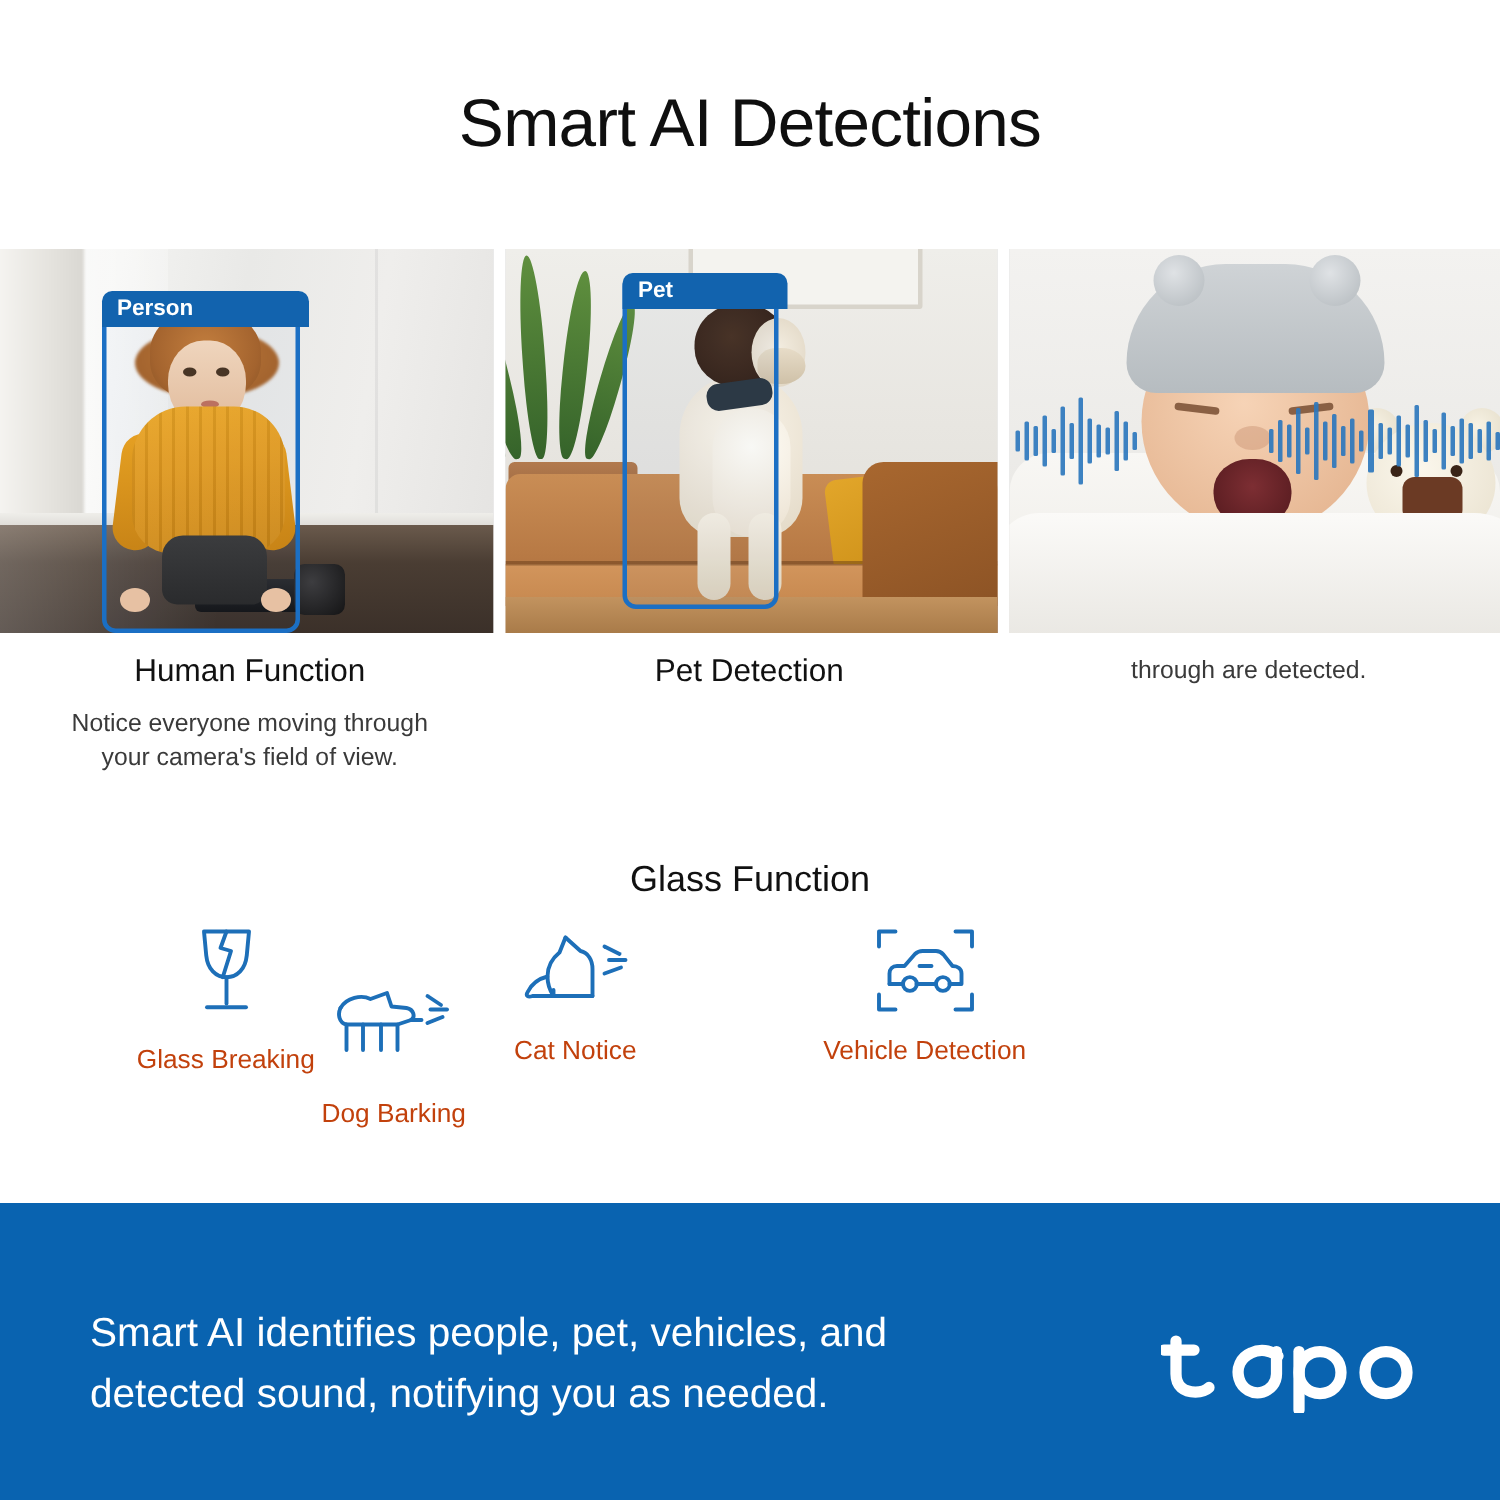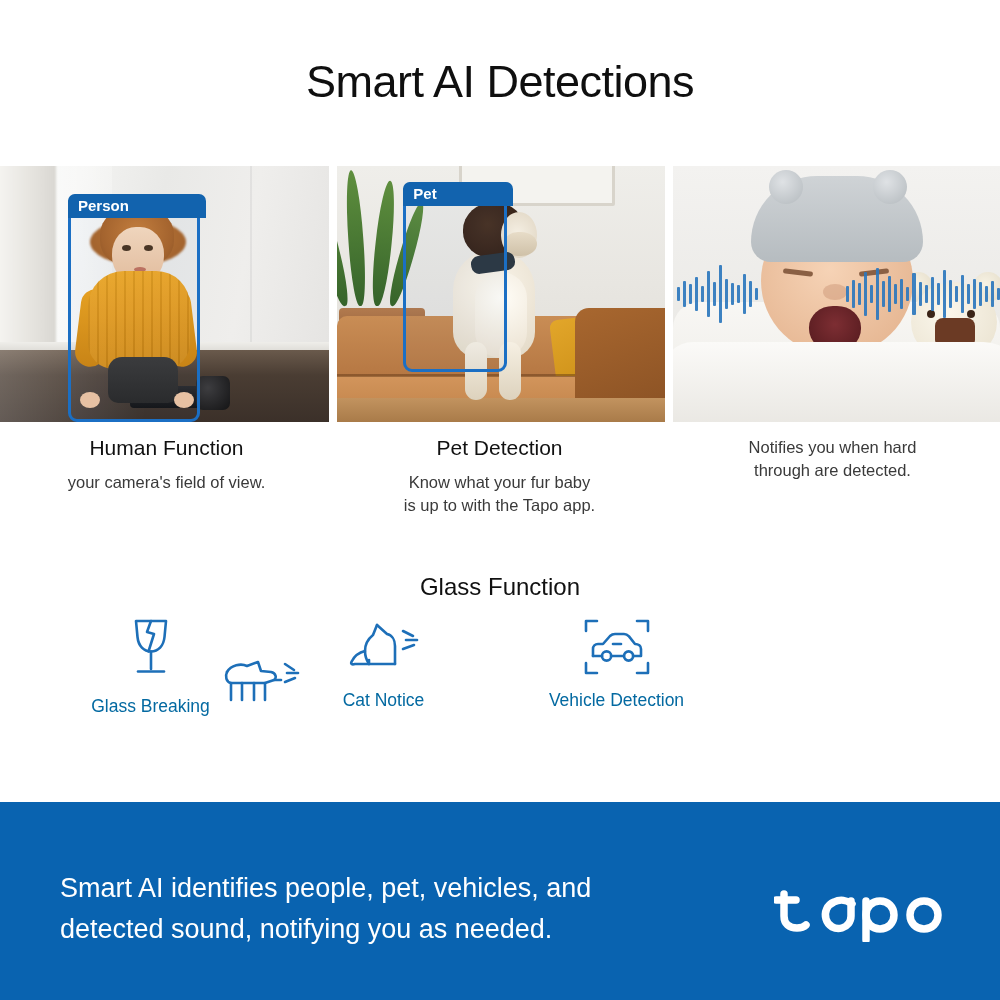--- a/index.html
+++ b/index.html
@@ -239,21 +239,21 @@
     background:#2d3842;border-radius:8px;transform:rotate(-8deg);
   }
   .dog-legL{
     position:absolute;left:16px;top:140px;width:22px;height:58px;
     background:linear-gradient(180deg,#f6f0e3,#ddd2bd);border-radius:11px;
   }
   .dog-legR{
     position:absolute;left:50px;top:140px;width:22px;height:58px;
     background:linear-gradient(180deg,#f6f0e3,#ddd2bd);border-radius:11px;
   }
-  .box2{left:66px;top:16px;width:104px;height:190px;}
+  .box2{left:78px;top:16px;width:104px;height:224px;}
   .box2 .det-tab{width:110px;}
 
   
   .p3-bg{
     position:absolute;inset:0;
     background:linear-gradient(180deg,#f3f2f0 0%,#ecebe8 55%,#e6e4e0 100%);
   }
   .bed{
     position:absolute;left:0;bottom:0;width:100%;height:120px;
     background:linear-gradient(180deg,#f8f7f4,#eceae5);
@@ -355,21 +355,21 @@
     position:absolute;top:557px;left:0;width:1000px;text-align:center;
     font-size:24px;color:#111;font-weight:400;
   }
   .beta-row{
     position:absolute;top:598px;left:34px;width:932px;
     display:flex;
   }
   .beta-item{width:233px;text-align:center;}
   .beta-icon{height:66px;display:flex;align-items:center;justify-content:center;}
   .beta-label{
-    margin-top:10px;font-size:17.5px;color:#0369a1;
+    margin-top:10px;font-size:17.5px;color:#c2410c;
   }
   .beta-item.glass .beta-label{margin-top:16px;}
   .beta-item.dog .beta-label{margin-top:16px;}
 
   
   .footer{
     position:absolute;left:0;top:786px;width:1000px;height:214px;
     background:#0963b0;
   }
   .footer-text{
@@ -540,33 +540,29 @@
             <div class="wbar" style="height: 12px; background: rgb(45, 119, 189);"></div>
           </div>
       </div>
     </div>
   </div>
 
   <div class="caps">
     <div class="cap">
       <div class="cap-title">Human Function</div>
       <div class="cap-desc">
+        <div>Notice everyone moving through</div>
         <div>your camera's field of view.</div>
       </div>
     </div>
     <div class="cap">
       <div class="cap-title">Pet Detection</div>
-      <div class="cap-desc">
-        <div>Know what your fur baby</div>
-        <div>is up to with the Tapo app.</div>
-      </div>
     </div>
     <div class="cap">
       <div class="cap-desc">
-        <div>Notifies you when hard</div>
         <div>through are detected.</div>
       </div>
     </div>
   </div>
 
   <div class="beta-title">Glass Function</div>
 
   <div class="beta-row">
 
     <div class="beta-item glass">
@@ -588,20 +584,21 @@
           <path d="M10 29 H44 L44 46"></path>
           <path d="M21 29 L21 46"></path>
           <path d="M33 29 L33 46"></path>
           <path d="M6 18 C10 11 20 9 26 12 L37 8 L40 17 L50 18 C55 19 56 24 53 26 L44 29"></path>
           <path d="M53 26 L60 26"></path>
           <path d="M64 10 L73 16"></path>
           <path d="M64 28 L74 24"></path>
           <path d="M66 19 L77 19"></path>
         </svg>
       </div>
+      <div class="beta-label">Dog Barking</div>
     </div>
 
     <div class="beta-item cat">
       <div class="beta-icon">
         <svg width="82" height="60" viewBox="0 0 82 60" fill="none" stroke="#1d6fb8" stroke-width="2.6" stroke-linecap="round" stroke-linejoin="round">
           <path d="M34 8 L30 18 C25 22 22 28 22 34 C22 40 24 44 26 47"></path>
           <path d="M34 8 L44 17 C49 18 52 23 52 29 L52 47"></path>
           <path d="M22 34 C18 35 12 38 9 44 C7 47 9 48 12 47 L52 47"></path>
           <path d="M26 47 L26 43"></path>
           <path d="M60 14 L70 19"></path>

